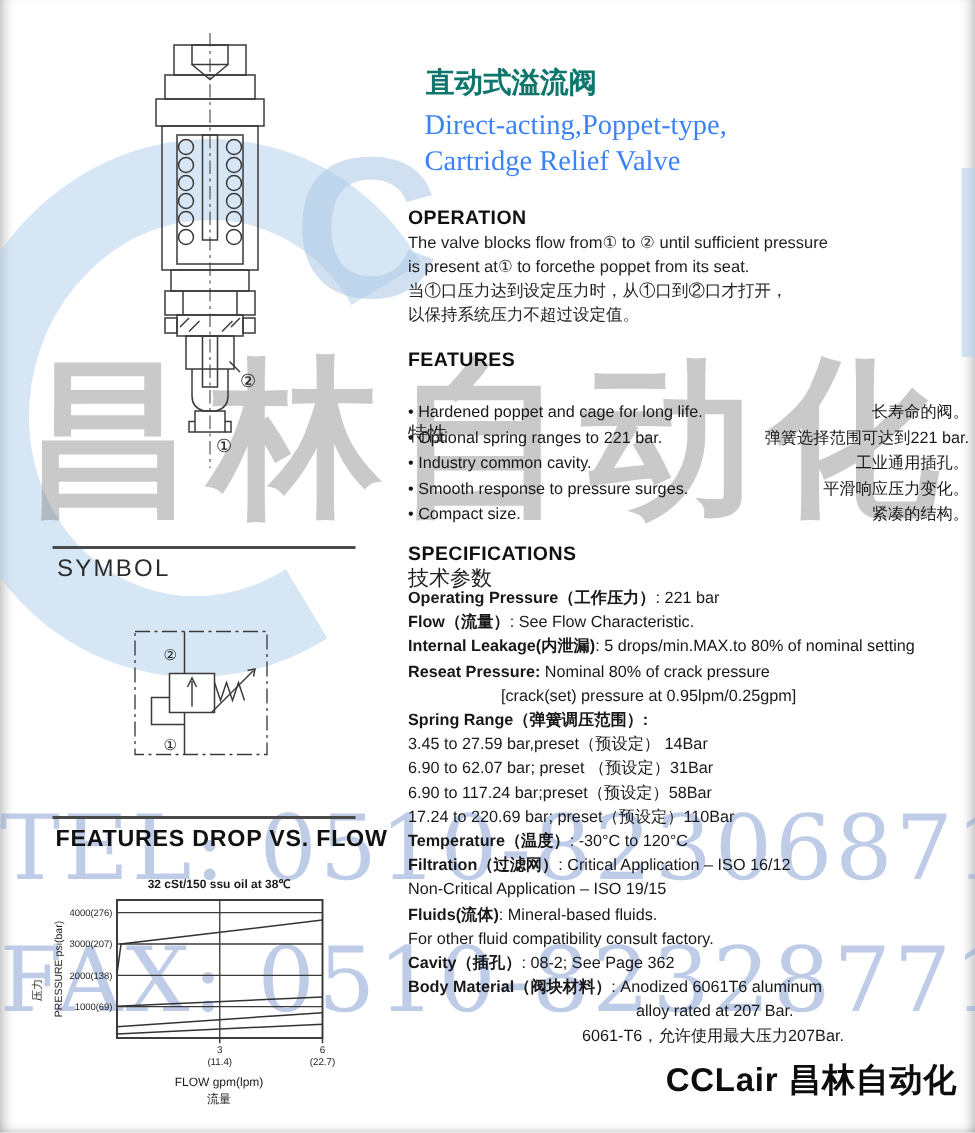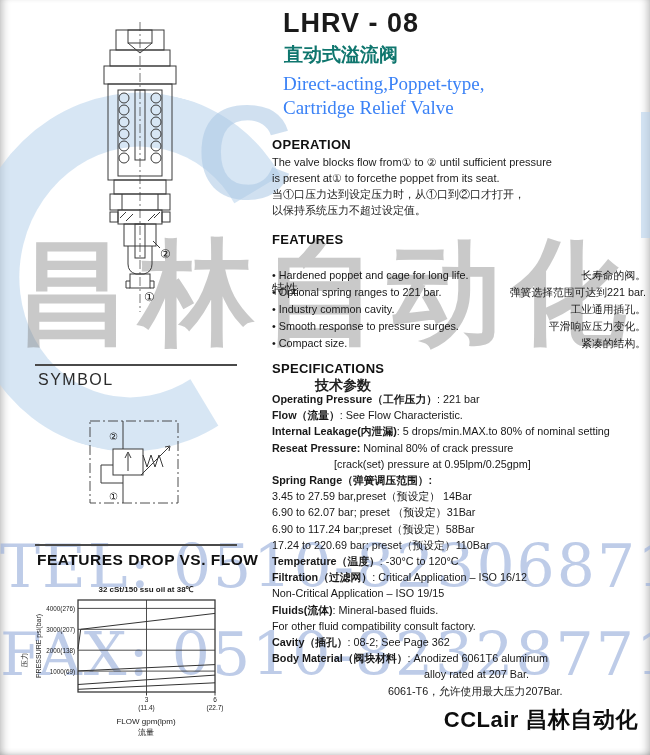--- a/index.html
+++ b/index.html
@@ -34,21 +34,21 @@
   
   .model{position:absolute;left:283px;top:8px;font-size:27px;font-weight:bold;letter-spacing:1px;}
   .title-cn{position:absolute;left:284px;top:42px;font-size:19px;font-weight:bold;color:#0f766e;}
   .subtitle{position:absolute;left:283px;top:72px;font-size:19px;line-height:24px;color:#3b82f6;font-family:Liberation Serif, serif;}
   .sec-heading{position:absolute;left:272px;font-size:13px;font-weight:bold;letter-spacing:.3px;color:#111;text-align:center;}
   .h-operation{top:137px;}
   .h-features{top:232px;}
   .h-specs{top:361px;}
   .cn-sub{position:absolute;left:272px;font-size:13px;color:#222;}
   .cn-features{top:249px;margin-top:31px;}
-  .cn-specs{top:377px;font-size:14px;font-weight:bold;margin-left:43px;}
+  .cn-specs{top:377px;font-size:14px;font-weight:normal;}
   .op-lines{position:absolute;left:272px;top:154px;width:372px;font-size:11px;line-height:16px;color:#222;}
   .feat-list{position:absolute;left:272px;top:267px;width:374px;font-size:10.8px;line-height:17px;color:#181818;}
   .feat-row{display:flex;justify-content:space-between;}
   .feat-cn{text-align:right;}
   .spec-list{position:absolute;left:272px;top:391px;width:376px;font-size:10.8px;line-height:16.2px;color:#181818;}
   .spec-line .b{font-weight:bold;text-align:center;}
   .ind1{padding-left:62px;}
   .ind2{padding-left:152px;}
   .ind3{padding-left:116px;}
   .footer-brand{position:absolute;right:12px;top:705px;font-size:22px;font-weight:600;color:#0d0d0d;letter-spacing:.5px;}
@@ -154,21 +154,20 @@
     <text x="131.5" y="122" text-anchor="middle" font-size="6.5">3</text>
     <text x="131.5" y="130" text-anchor="middle" font-size="6.5">(11.4)</text>
     <text x="200" y="122" text-anchor="middle" font-size="6.5">6</text>
     <text x="200" y="130" text-anchor="middle" font-size="6.5">(22.7)</text>
     <text x="131" y="144" text-anchor="middle" font-size="8">FLOW gpm(lpm)</text>
     <text x="131" y="155" text-anchor="middle" font-size="8">流量</text>
     <text transform="translate(26,66) rotate(-90)" text-anchor="middle" font-size="7">PRESSURE  psi(bar)</text>
     <text transform="translate(12,80) rotate(-90)" text-anchor="middle" font-size="7.5">压力</text>
   </svg>
 
-  <div class="model">LHRV - 08</div>
   <div class="title-cn">直动式溢流阀</div>
   <div class="subtitle">
     <div>Direct-acting,Poppet-type,</div>
     <div>Cartridge Relief Valve</div>
   </div>
 
   <div class="sec-heading h-operation">OPERATION</div>
   <div class="op-lines">
     <div>The valve blocks flow from① to ② until sufficient pressure</div>
     <div>is present at① to forcethe poppet from its seat.</div>

